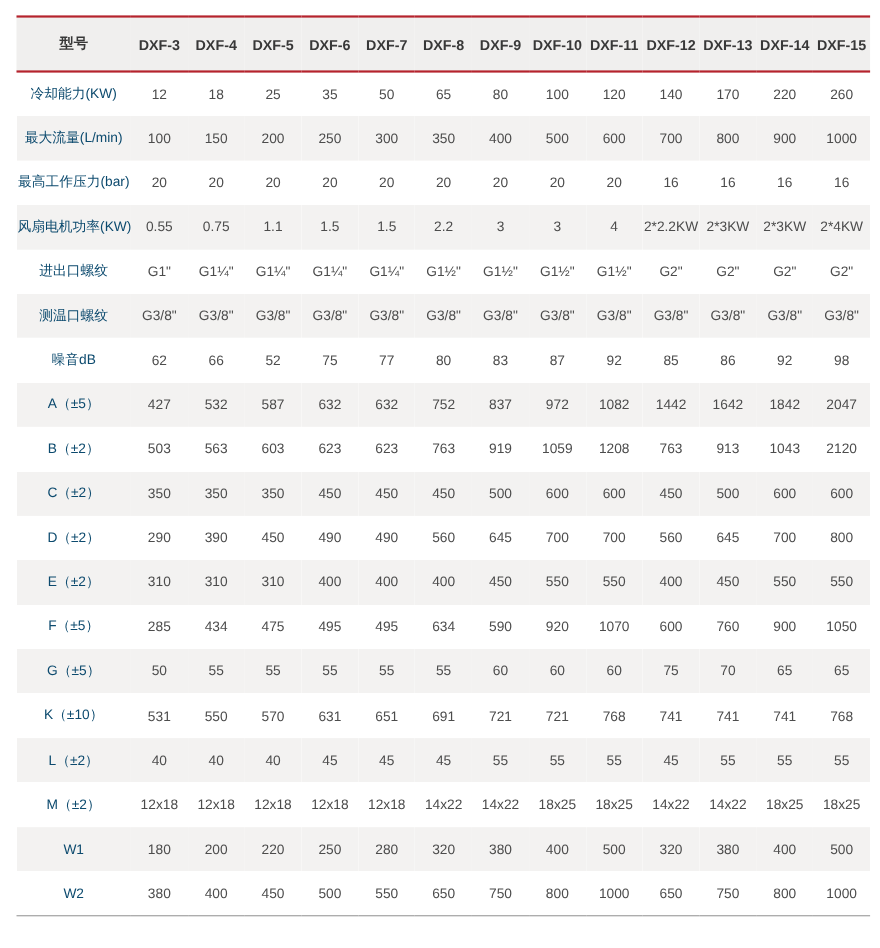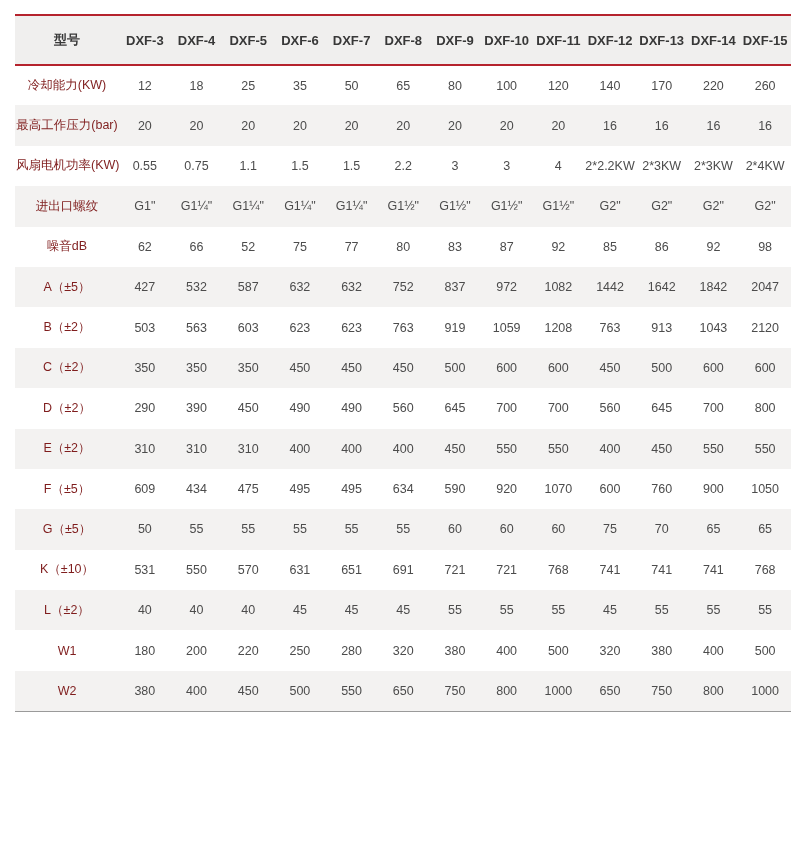--- a/index.html
+++ b/index.html
@@ -44,21 +44,21 @@
     letter-spacing:0;
   }
   td{
     height:40.4px;
     text-align:center;
     padding:0 1px;
     white-space:nowrap;
     overflow:hidden;
   }
   tbody tr:nth-child(even){background:var(--stripe-bg);}
-  tbody td.row-label{color:#7f1d1d;}
+  tbody td.row-label{color:#0c4a6e;}
 </style>
 </head>
 <body>
 
 <div class="table-wrap">
   <table class="spec">
     <colgroup>
       <col class="label-col">
     </colgroup>
     <thead>
@@ -90,20 +90,36 @@
           <td>65</td>
           <td>80</td>
           <td>100</td>
           <td>120</td>
           <td>140</td>
           <td>170</td>
           <td>220</td>
           <td>260</td>
         </tr>
         <tr>
+          <td class="row-label">最大流量(L/min)</td>
+          <td>100</td>
+          <td>150</td>
+          <td>200</td>
+          <td>250</td>
+          <td>300</td>
+          <td>350</td>
+          <td>400</td>
+          <td>500</td>
+          <td>600</td>
+          <td>700</td>
+          <td>800</td>
+          <td>900</td>
+          <td>1000</td>
+        </tr>
+        <tr>
           <td class="row-label">最高工作压力(bar)</td>
           <td>20</td>
           <td>20</td>
           <td>20</td>
           <td>20</td>
           <td>20</td>
           <td>20</td>
           <td>20</td>
           <td>20</td>
           <td>20</td>
@@ -138,20 +154,36 @@
           <td>G1½"</td>
           <td>G1½"</td>
           <td>G1½"</td>
           <td>G1½"</td>
           <td>G2"</td>
           <td>G2"</td>
           <td>G2"</td>
           <td>G2"</td>
         </tr>
         <tr>
+          <td class="row-label">测温口螺纹</td>
+          <td>G3/8"</td>
+          <td>G3/8"</td>
+          <td>G3/8"</td>
+          <td>G3/8"</td>
+          <td>G3/8"</td>
+          <td>G3/8"</td>
+          <td>G3/8"</td>
+          <td>G3/8"</td>
+          <td>G3/8"</td>
+          <td>G3/8"</td>
+          <td>G3/8"</td>
+          <td>G3/8"</td>
+          <td>G3/8"</td>
+        </tr>
+        <tr>
           <td class="row-label">噪音dB</td>
           <td>62</td>
           <td>66</td>
           <td>52</td>
           <td>75</td>
           <td>77</td>
           <td>80</td>
           <td>83</td>
           <td>87</td>
           <td>92</td>
@@ -235,21 +267,21 @@
           <td>450</td>
           <td>550</td>
           <td>550</td>
           <td>400</td>
           <td>450</td>
           <td>550</td>
           <td>550</td>
         </tr>
         <tr>
           <td class="row-label">F（±5）</td>
-          <td>609</td>
+          <td>285</td>
           <td>434</td>
           <td>475</td>
           <td>495</td>
           <td>495</td>
           <td>634</td>
           <td>590</td>
           <td>920</td>
           <td>1070</td>
           <td>600</td>
           <td>760</td>
@@ -298,20 +330,36 @@
           <td>45</td>
           <td>55</td>
           <td>55</td>
           <td>55</td>
           <td>45</td>
           <td>55</td>
           <td>55</td>
           <td>55</td>
         </tr>
         <tr>
+          <td class="row-label">M（±2）</td>
+          <td>12x18</td>
+          <td>12x18</td>
+          <td>12x18</td>
+          <td>12x18</td>
+          <td>12x18</td>
+          <td>14x22</td>
+          <td>14x22</td>
+          <td>18x25</td>
+          <td>18x25</td>
+          <td>14x22</td>
+          <td>14x22</td>
+          <td>18x25</td>
+          <td>18x25</td>
+        </tr>
+        <tr>
           <td class="row-label">W1</td>
           <td>180</td>
           <td>200</td>
           <td>220</td>
           <td>250</td>
           <td>280</td>
           <td>320</td>
           <td>380</td>
           <td>400</td>
           <td>500</td>

